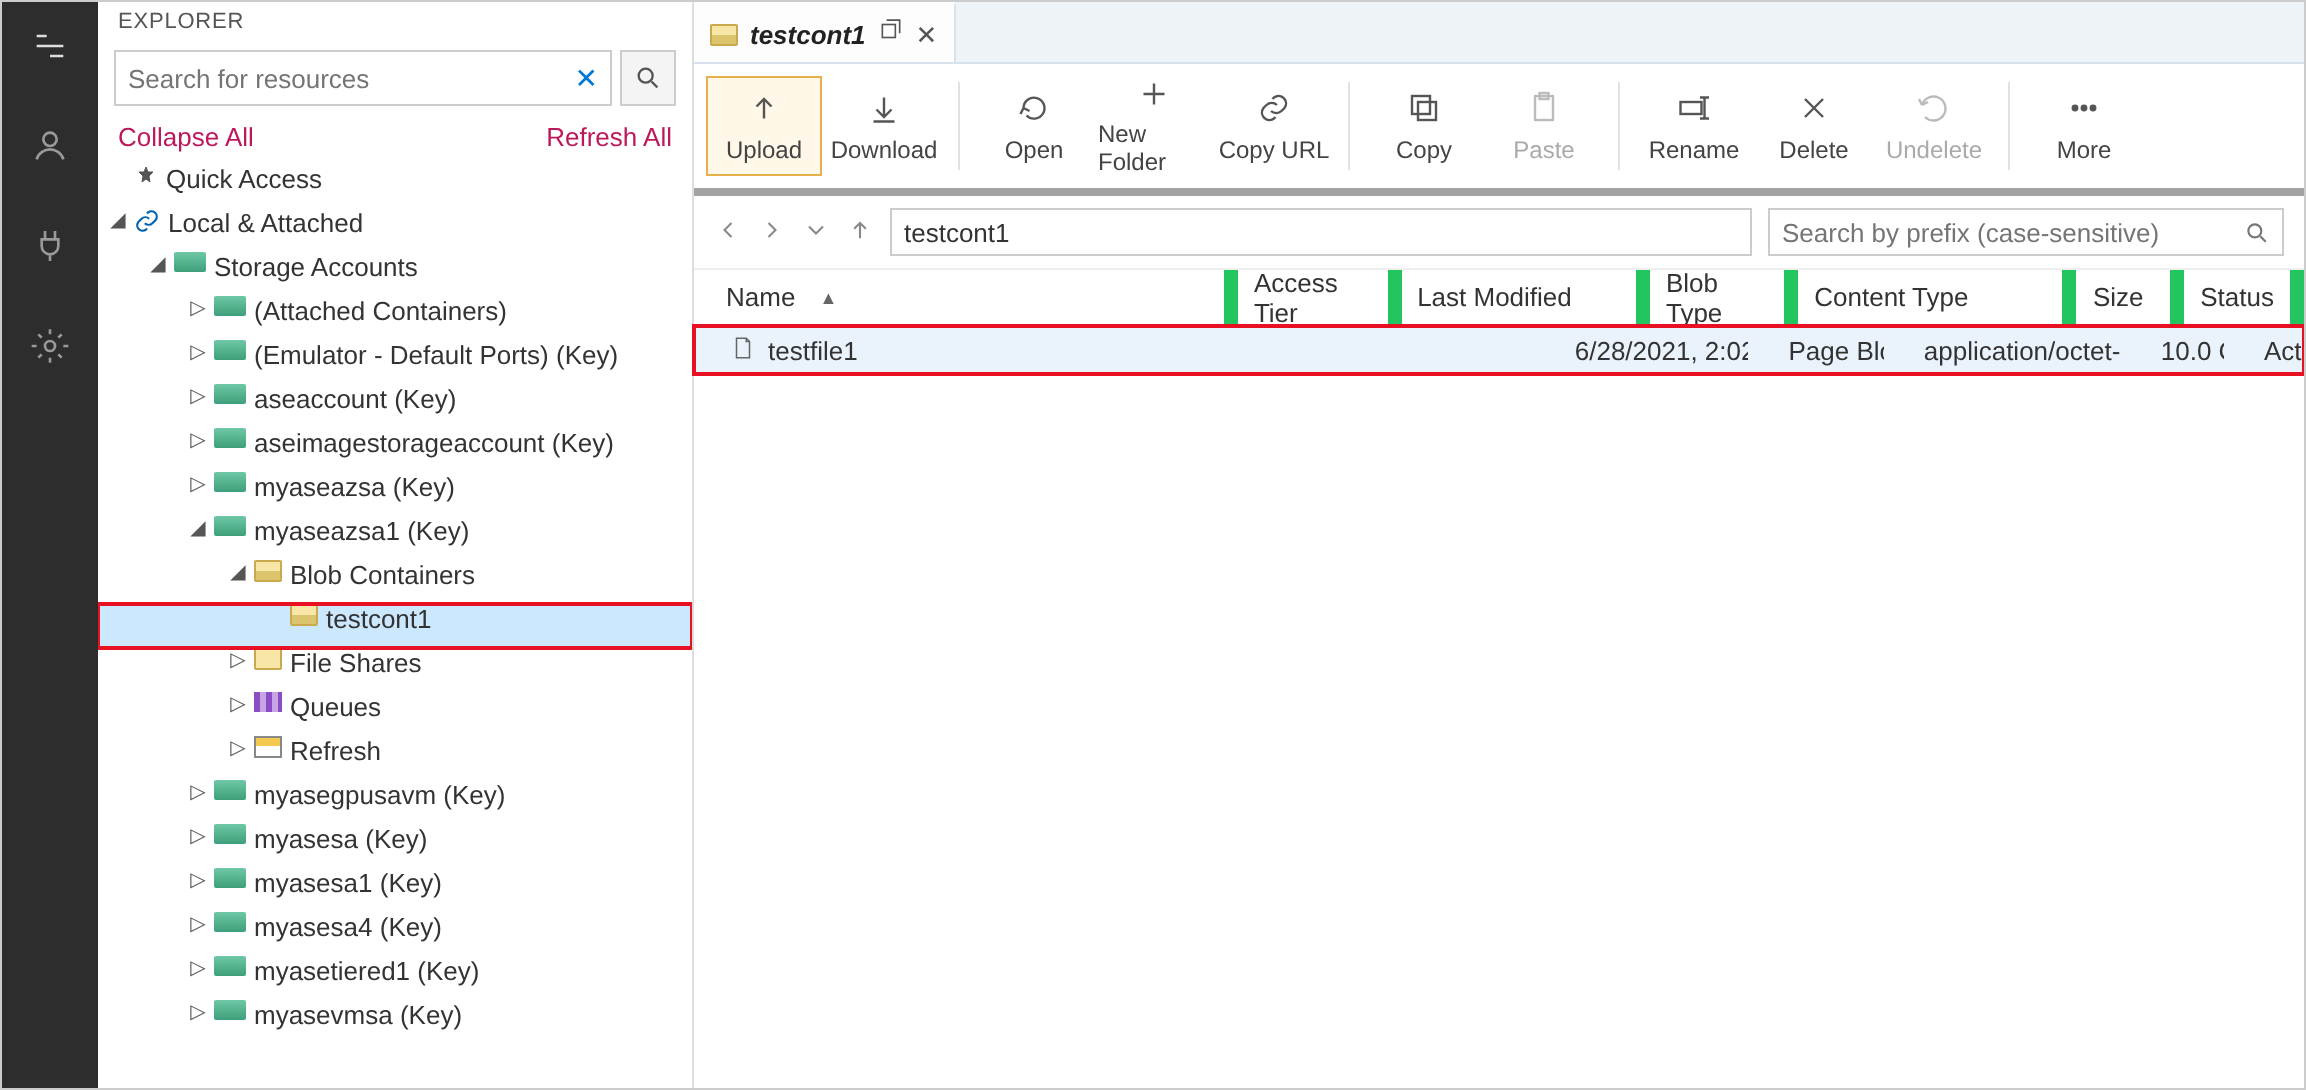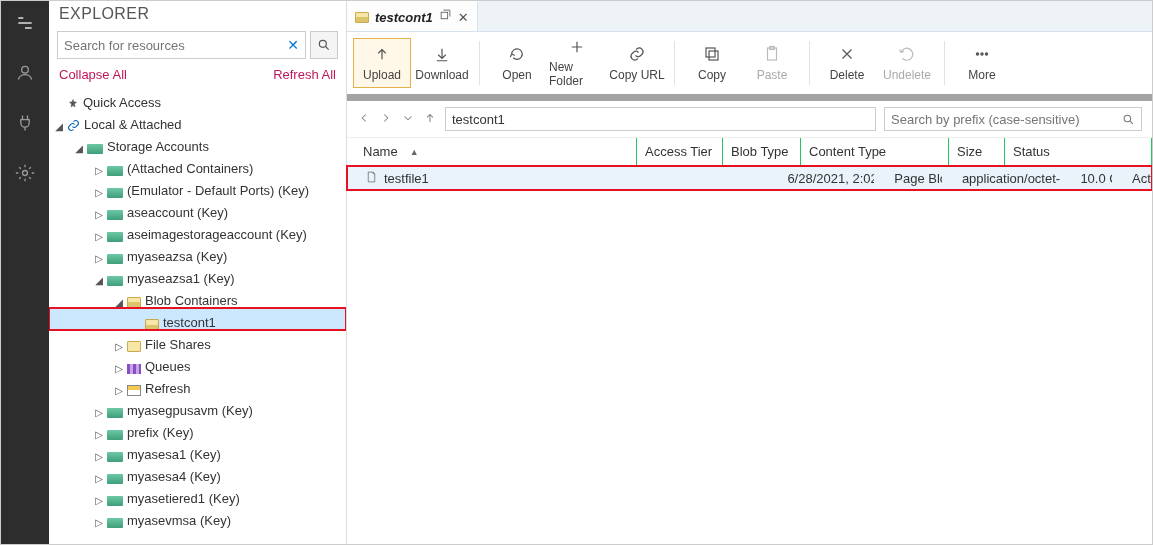--- a/index.html
+++ b/index.html
@@ -4,69 +4,69 @@
   <style>
     *{box-sizing:border-box;margin:0;padding:0;font-family:"Segoe UI",Tahoma,sans-serif;font-size:13px;color:#333}
     body{display:flex;width:1153px;height:545px;overflow:hidden;background:#fff;border:1px solid #ccc}
     
     .activity{width:48px;background:#2d2d2d;display:flex;flex-direction:column;align-items:center;padding-top:6px;gap:18px}
     .activity .ab{width:32px;height:32px;display:flex;align-items:center;justify-content:center;color:#bbb}
     .activity .ab svg{width:20px;height:20px;stroke:#999;fill:none;stroke-width:1.6}
     .activity .ab.first svg{stroke:#ddd}
     
     .explorer{width:298px;border-right:1px solid #ddd;display:flex;flex-direction:column;background:#fff}
-    .exp-title{padding:4px 10px;font-size:16px;color:#555;letter-spacing:.4px}
+    .exp-title{padding:4px 10px;font-size:11px;color:#555;letter-spacing:.4px}
     .search-row{display:flex;gap:4px;padding:4px 8px;align-items:flex-end}
     .search-wrap{flex:1;display:flex;align-items:center;border:1px solid #ccc;height:28px;padding:0 6px;background:#fff}
     .search-wrap input{flex:1;border:none;outline:none;font-size:13px;color:#555}
     .search-wrap .x{color:#0078d4;font-size:14px;cursor:default}
     .search-btn{width:28px;height:28px;border:1px solid #ccc;display:flex;align-items:center;justify-content:center;background:#f4f4f4}
     .search-btn svg{width:14px;height:14px;stroke:#555;fill:none;stroke-width:2}
     .links-row{display:flex;justify-content:space-between;padding:4px 10px 6px}
     .link{color:#be185d;cursor:default}
     .tree{flex:1;overflow:hidden;padding-bottom:4px}
-    .node{display:flex;align-items:flex-end;height:22px;white-space:nowrap;padding-right:6px}
+    .node{display:flex;align-items:flex-start;height:22px;white-space:nowrap;padding-right:6px}
     .node .arrow{width:12px;display:flex;justify-content:center;font-size:10px;color:#555}
     .node .icon{margin:0 4px 0 2px;display:flex;align-items:center}
     .node .label{color:#333}
     .node.selected{background:#cce8ff;outline:2px solid #e81123;outline-offset:-1px}
     .storage-icon{width:16px;height:10px;background:linear-gradient(#6fc7a5,#3d9f79);border-radius:1px}
     .folder-icon{width:14px;height:11px;border:1px solid #caa94f;background:#f7e6a5;border-radius:1px}
     .folder-icon.blob{background:linear-gradient(#f7e6a5 50%, #dbc46c 50%)}
     .link-icon svg{width:13px;height:13px;stroke:#0063b1;fill:none;stroke-width:2}
     .qa-icon svg{width:12px;height:12px;stroke:#555;fill:#555}
     .queue-icon{width:14px;height:10px;background:repeating-linear-gradient(90deg,#8a4dc4 0 3px,#c6a4e6 3px 6px)}
     .table-icon{width:14px;height:11px;background:#fff;border:1px solid #888;background-image:linear-gradient(#f3c94f,#f3c94f);background-size:100% 4px;background-repeat:no-repeat}
     
     .main{flex:1;display:flex;flex-direction:column;background:#fff;min-width:0}
     .tabbar{height:31px;background:#eef3f8;border-bottom:1px solid #d7e2ec;display:flex;align-items:stretch}
     .tab{display:flex;align-items:center;gap:6px;padding:0 8px;background:#fdfdfd;border-right:1px solid #d7e2ec;border-top:2px solid #fdfdfd}
     .tab .ticon{width:14px;height:11px}
     .tab .tlabel{font-style:italic;font-weight:600;color:#222}
     .tab .tool svg{width:13px;height:13px;stroke:#555;fill:none;stroke-width:1.5}
     .tab .close{color:#555;font-size:13px}
-    .toolbar{display:flex;align-items:flex-start;padding:6px 8px 6px 6px;gap:2px;border-bottom:7px solid #a3a3a3}
+    .toolbar{display:flex;align-items:flex-start;padding:6px 8px 6px 6px;gap:2px;border-bottom:4px solid #a3a3a3}
     .tbtn{display:flex;flex-direction:column;align-items:center;justify-content:center;width:58px;height:50px;gap:4px;border:1px solid transparent}
     .tbtn.active{border:1px solid #e6b04a;background:#fff7e8}
     .tbtn .ti{height:20px;display:flex;align-items:center;justify-content:center}
     .tbtn .ti svg{width:18px;height:18px;stroke:#555;fill:none;stroke-width:1.6}
     .tbtn .tl{font-size:12px;color:#444}
     .tbtn.disabled .tl{color:#aaa}
     .tbtn.disabled .ti svg{stroke:#bbb}
     .tsep{width:1px;background:#e2e2e2;height:44px;margin:3px 6px}
     .pathrow{display:flex;align-items:center;gap:8px;padding:6px 10px;border-bottom:1px solid #eee}
     .navbtns{display:flex;gap:8px;color:#888}
     .navbtns svg{width:14px;height:14px;stroke:#888;fill:none;stroke-width:1.8}
     .pathbox{flex:1;border:1px solid #ccc;height:24px;padding:0 6px;display:flex;align-items:center;min-width:0}
     .pathbox span{color:#333}
     .prefix{width:258px;border:1px solid #ccc;height:24px;display:flex;align-items:center;padding:0 6px}
     .prefix input{flex:1;border:none;outline:none;color:#8b5cf6;font-style:normal;font-size:13px}
     .prefix svg{width:13px;height:13px;stroke:#777;fill:none;stroke-width:2}
     .grid-head{display:flex;border-bottom:1px solid #e5e5e5;height:28px;align-items:stretch}
-    .gh{display:flex;align-items:center;padding:0 8px;color:#555;border-right:1px solid #22c55e;font-size:13px}
+    .gh{display:flex;align-items:center;padding:0 8px;color:#555;border-right:7px solid #22c55e;font-size:13px}
     .gh .sort{margin-left:6px;font-size:9px;color:#666}
     .row{display:flex;height:24px;align-items:center;outline:2px solid #e81123;outline-offset:-1px;background:#eaf3fb}
     .cell{padding:0 20px;color:#333;white-space:nowrap;overflow:hidden}
     .file-icon svg{width:13px;height:14px;stroke:#666;fill:none;stroke-width:1.4}
     .c-name{width:290px;display:flex;align-items:center;gap:6px;padding-left:18px}
     .c-at{width:86px}
     .c-atm{width:158px}
     .c-lm{width:132px}
     .c-bt{width:78px}
     .c-ct{width:148px}
@@ -225,21 +225,21 @@
         <span class="icon">
           <div class="storage-icon"></div>
         </span>
         <span class="label">myasegpusavm (Key)</span>
       </div>
     <div class="node" style="padding-left:44px">
         <span class="arrow">▷</span>
         <span class="icon">
           <div class="storage-icon"></div>
         </span>
-        <span class="label">prefix (Key)</span>
+        <span class="label">myasesa (Key)</span>
       </div>
     <div class="node" style="padding-left:44px">
         <span class="arrow">▷</span>
         <span class="icon">
           <div class="storage-icon"></div>
         </span>
         <span class="label">myasesa1 (Key)</span>
       </div>
     <div class="node" style="padding-left:44px">
         <span class="arrow">▷</span>
@@ -335,20 +335,29 @@
     <div class="tbtn disabled">
         <span class="ti">
           <svg viewBox="0 0 24 24">
             <rect x="6" y="4" width="12" height="16"></rect>
             <rect x="9" y="2" width="6" height="4"></rect>
           </svg>
         </span>
         <span class="tl">Paste</span>
       </div>
     <div class="tsep"></div>
+    <div class="tbtn">
+        <span class="ti">
+          <svg viewBox="0 0 24 24">
+            <rect x="3" y="8" width="14" height="8"></rect>
+            <path d="M19 5v14M16 5h6M16 19h6"></path>
+          </svg>
+        </span>
+        <span class="tl">Rename</span>
+      </div>
     <div class="tbtn">
         <span class="ti">
           <svg viewBox="0 0 24 24">
             <path d="M6 6l12 12M18 6L6 18"></path>
           </svg>
         </span>
         <span class="tl">Delete</span>
       </div>
     <div class="tbtn disabled">
         <span class="ti">
@@ -398,20 +407,23 @@
     </div>
   </div>
 
   <div class="grid-head">
     <div class="gh c-name" style="padding-left:16px">
         <span>Name</span>
         <span class="sort">▲</span>
       </div>
     <div class="gh c-at">
         <span>Access Tier</span>
+      </div>
+    <div class="gh c-lm">
+        <span>Last Modified</span>
       </div>
     <div class="gh c-bt">
         <span>Blob Type</span>
       </div>
     <div class="gh c-ct">
         <span>Content Type</span>
       </div>
     <div class="gh c-sz">
         <span>Size</span>
       </div>

